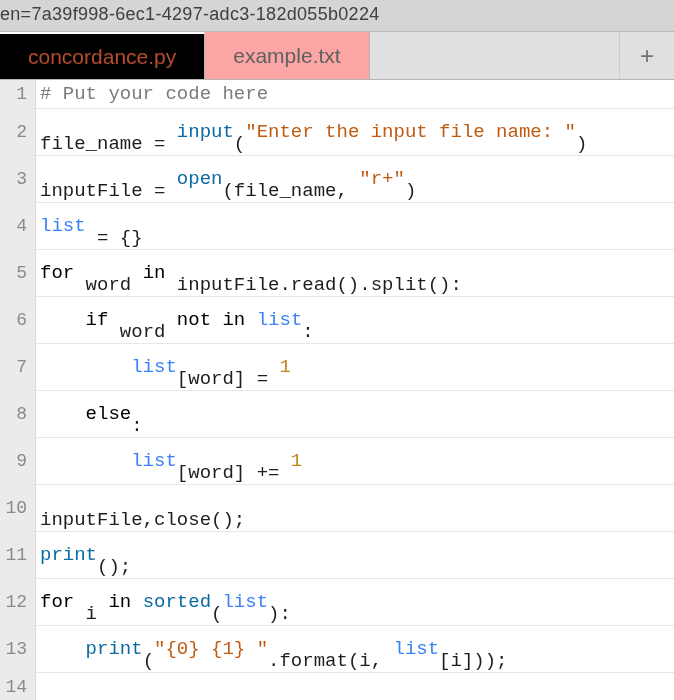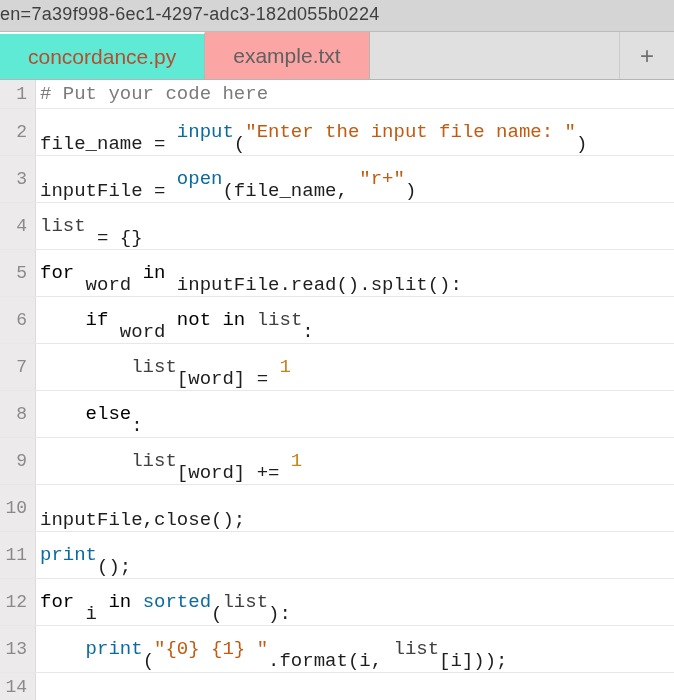--- a/index.html
+++ b/index.html
@@ -30,21 +30,21 @@
       padding: 12px 28px;
       font-family: Arial, sans-serif;
       font-size: 21px;
       border-right: 1px solid #b5b5b5;
       display: flex;
       align-items: center;
       color: #555;
       cursor: pointer;
     }
     .tab.active {
-      background: #5eead4;
+      background: #000000;
       color: #b84c2e;
       font-weight: 500;
       border-top: 2px solid #fff;
     }
     .tab:not(.active) {
       background: #fca5a5;
       color: #606060;
     }
     .tab-add {
       padding: 10px 20px;
@@ -91,21 +91,21 @@
       display: flex;
       align-items: center;
       background: #fff;
     }
     .t-comment { color: #7b7b7b; }
     .t-keyword { color: #000000; }
     .t-builtin { color: #0a6aa1; }
     .t-string  { color: #c25a10; }
     .t-number  { color: #c38418; }
     .t-var     { color: #1e1e1e; margin-top: 24px; }
-    .t-warn    { color: #404040; }
+    .t-warn    { color: #3b82f6; }
     .cursor-beam {
       display: flex;
       justify-content: center;
       font-size: 30px;
       color: #2a2a2a;
       font-family: "Times New Roman", serif;
       padding: 8px 0 0 210px;
       background: #fff;
       height: 120px;
     }

